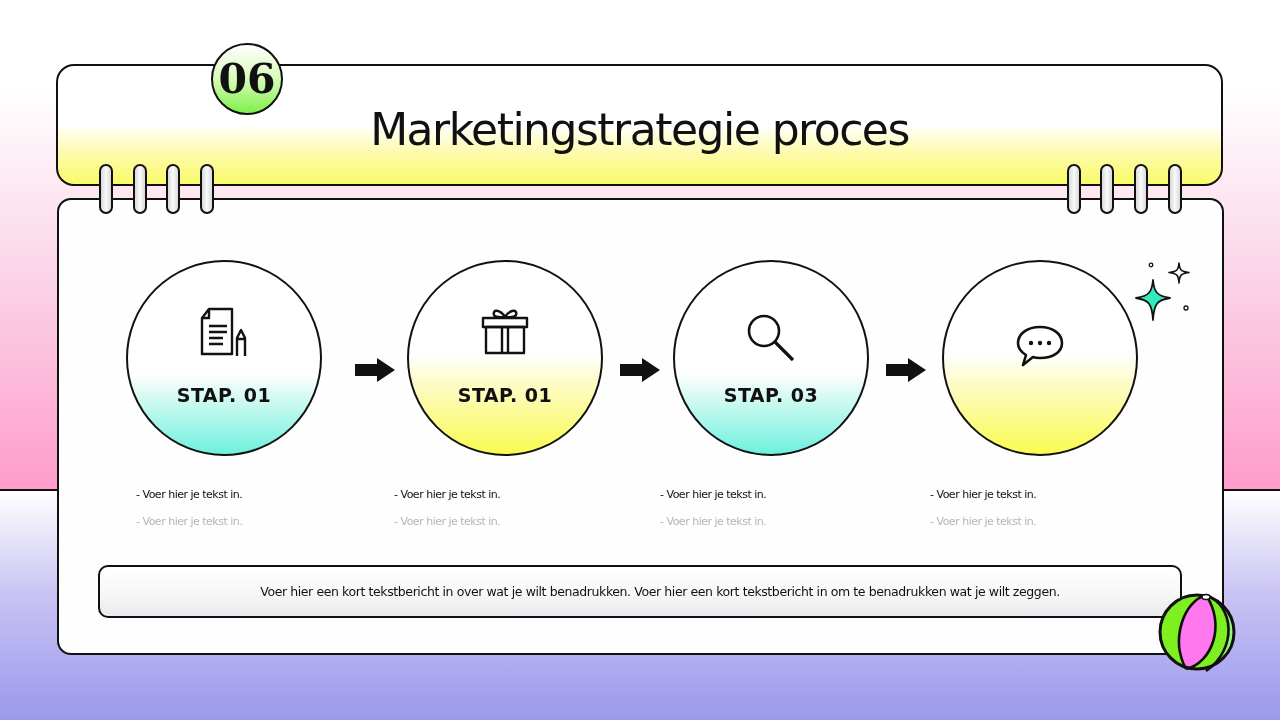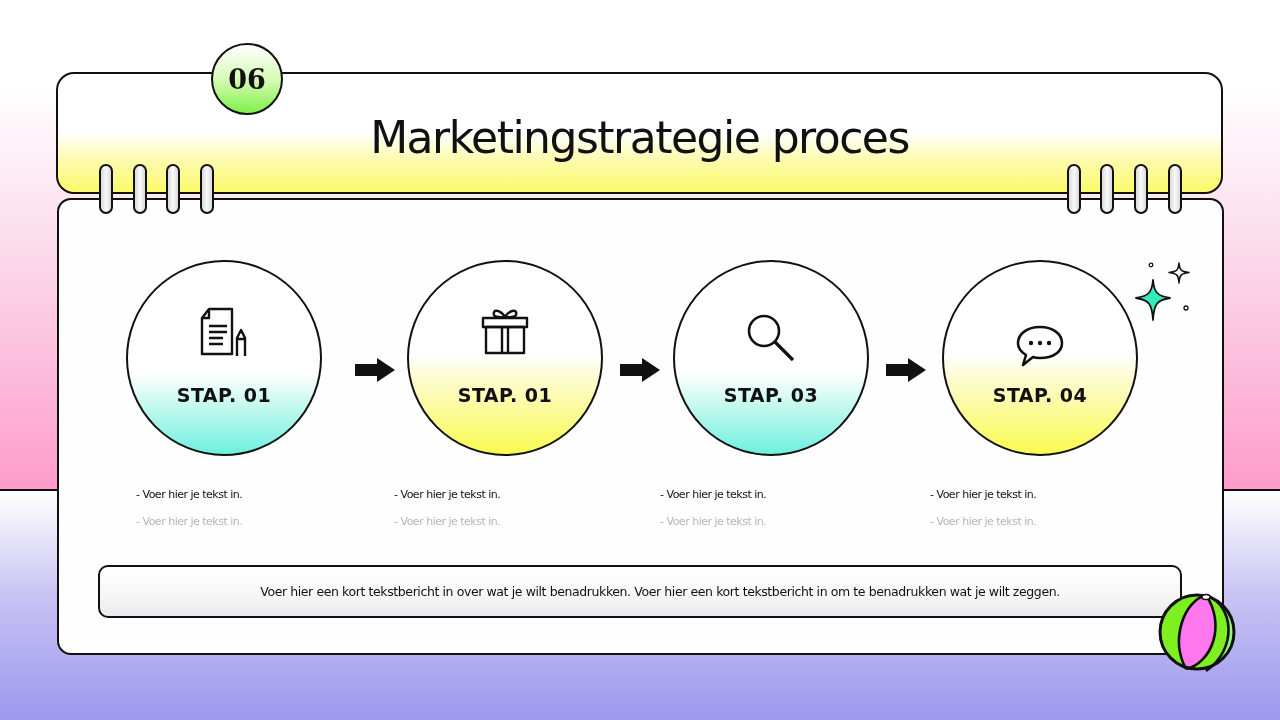--- a/index.html
+++ b/index.html
@@ -13,28 +13,27 @@
   }
   .bg-bottom {
     position: absolute; left: 0; top: 491px; width: 1280px; height: 229px;
     background: linear-gradient(to bottom, #ffffff 0%, #c9c3f4 45%, #9c98ec 100%);
   }
 
   .header-card {
     position: absolute; left: 56px; top: 64px; width: 1167px; height: 122px;
     border: 2.5px solid #111; border-radius: 18px;
     background: linear-gradient(to bottom, #ffffff 0%, #ffffff 50%, #fdfbb0 72%, #fafa6a 100%);
-    margin-top: 8px;
   }
   .page-num {
     position: absolute; left: 211px; top: 43px; width: 72px; height: 72px;
     border: 2.5px solid #111; border-radius: 50%;
     background: linear-gradient(to bottom, #ffffff 0%, #d8fbb8 50%, #7ef04a 100%);
     display: flex; align-items: center; justify-content: center;
-    font-family: "DejaVu Serif", serif; font-weight: bold; font-size: 27px; color: #111;
+    font-family: "DejaVu Serif", serif; font-weight: bold; font-size: 41px; color: #111;
     z-index: 3;
   }
   .title {
     position: absolute; left: 0; top: 38px; width: 100%; text-align: center;
     font-family: "DejaVu Sans", sans-serif; font-size: 44px; letter-spacing: -1.5px; color: #111;
   }
 
   .main-card {
     position: absolute; left: 57px; top: 198px; width: 1167px; height: 457px;
     border: 2.5px solid #111; border-radius: 14px; background: #fefefe;
@@ -143,21 +142,20 @@
 
 <div class="step yellow" style="left:942px">
   <span class="step-icon" style="top:62px">
     <svg width="50" height="44" viewBox="0 0 50 44" fill="none" stroke="#111" stroke-width="2.6" stroke-linejoin="round">
       <path d="M25 3 C38 3 47 10 47 19 C47 28 38 34 25 34 C22 34 20 34 18 33 L8 41 L11 31 C6 28 3 24 3 19 C3 10 12 3 25 3 Z"></path>
       <circle cx="16" cy="19" r="2.2" fill="#111" stroke="none"></circle>
       <circle cx="25" cy="19" r="2.2" fill="#111" stroke="none"></circle>
       <circle cx="34" cy="19" r="2.2" fill="#111" stroke="none"></circle>
     </svg>
   </span>
-  <div class="step-label">STAP. 04</div>
 </div>
 
 <svg class="arrow" style="left:355px" width="40" height="24" viewBox="0 0 40 24">
   <path d="M0 6 H22 V0 L40 12 L22 24 V18 H0 Z" fill="#111"></path>
 </svg>
 <svg class="arrow" style="left:620px" width="40" height="24" viewBox="0 0 40 24">
   <path d="M0 6 H22 V0 L40 12 L22 24 V18 H0 Z" fill="#111"></path>
 </svg>
 <svg class="arrow" style="left:886px" width="40" height="24" viewBox="0 0 40 24">
   <path d="M0 6 H22 V0 L40 12 L22 24 V18 H0 Z" fill="#111"></path>

